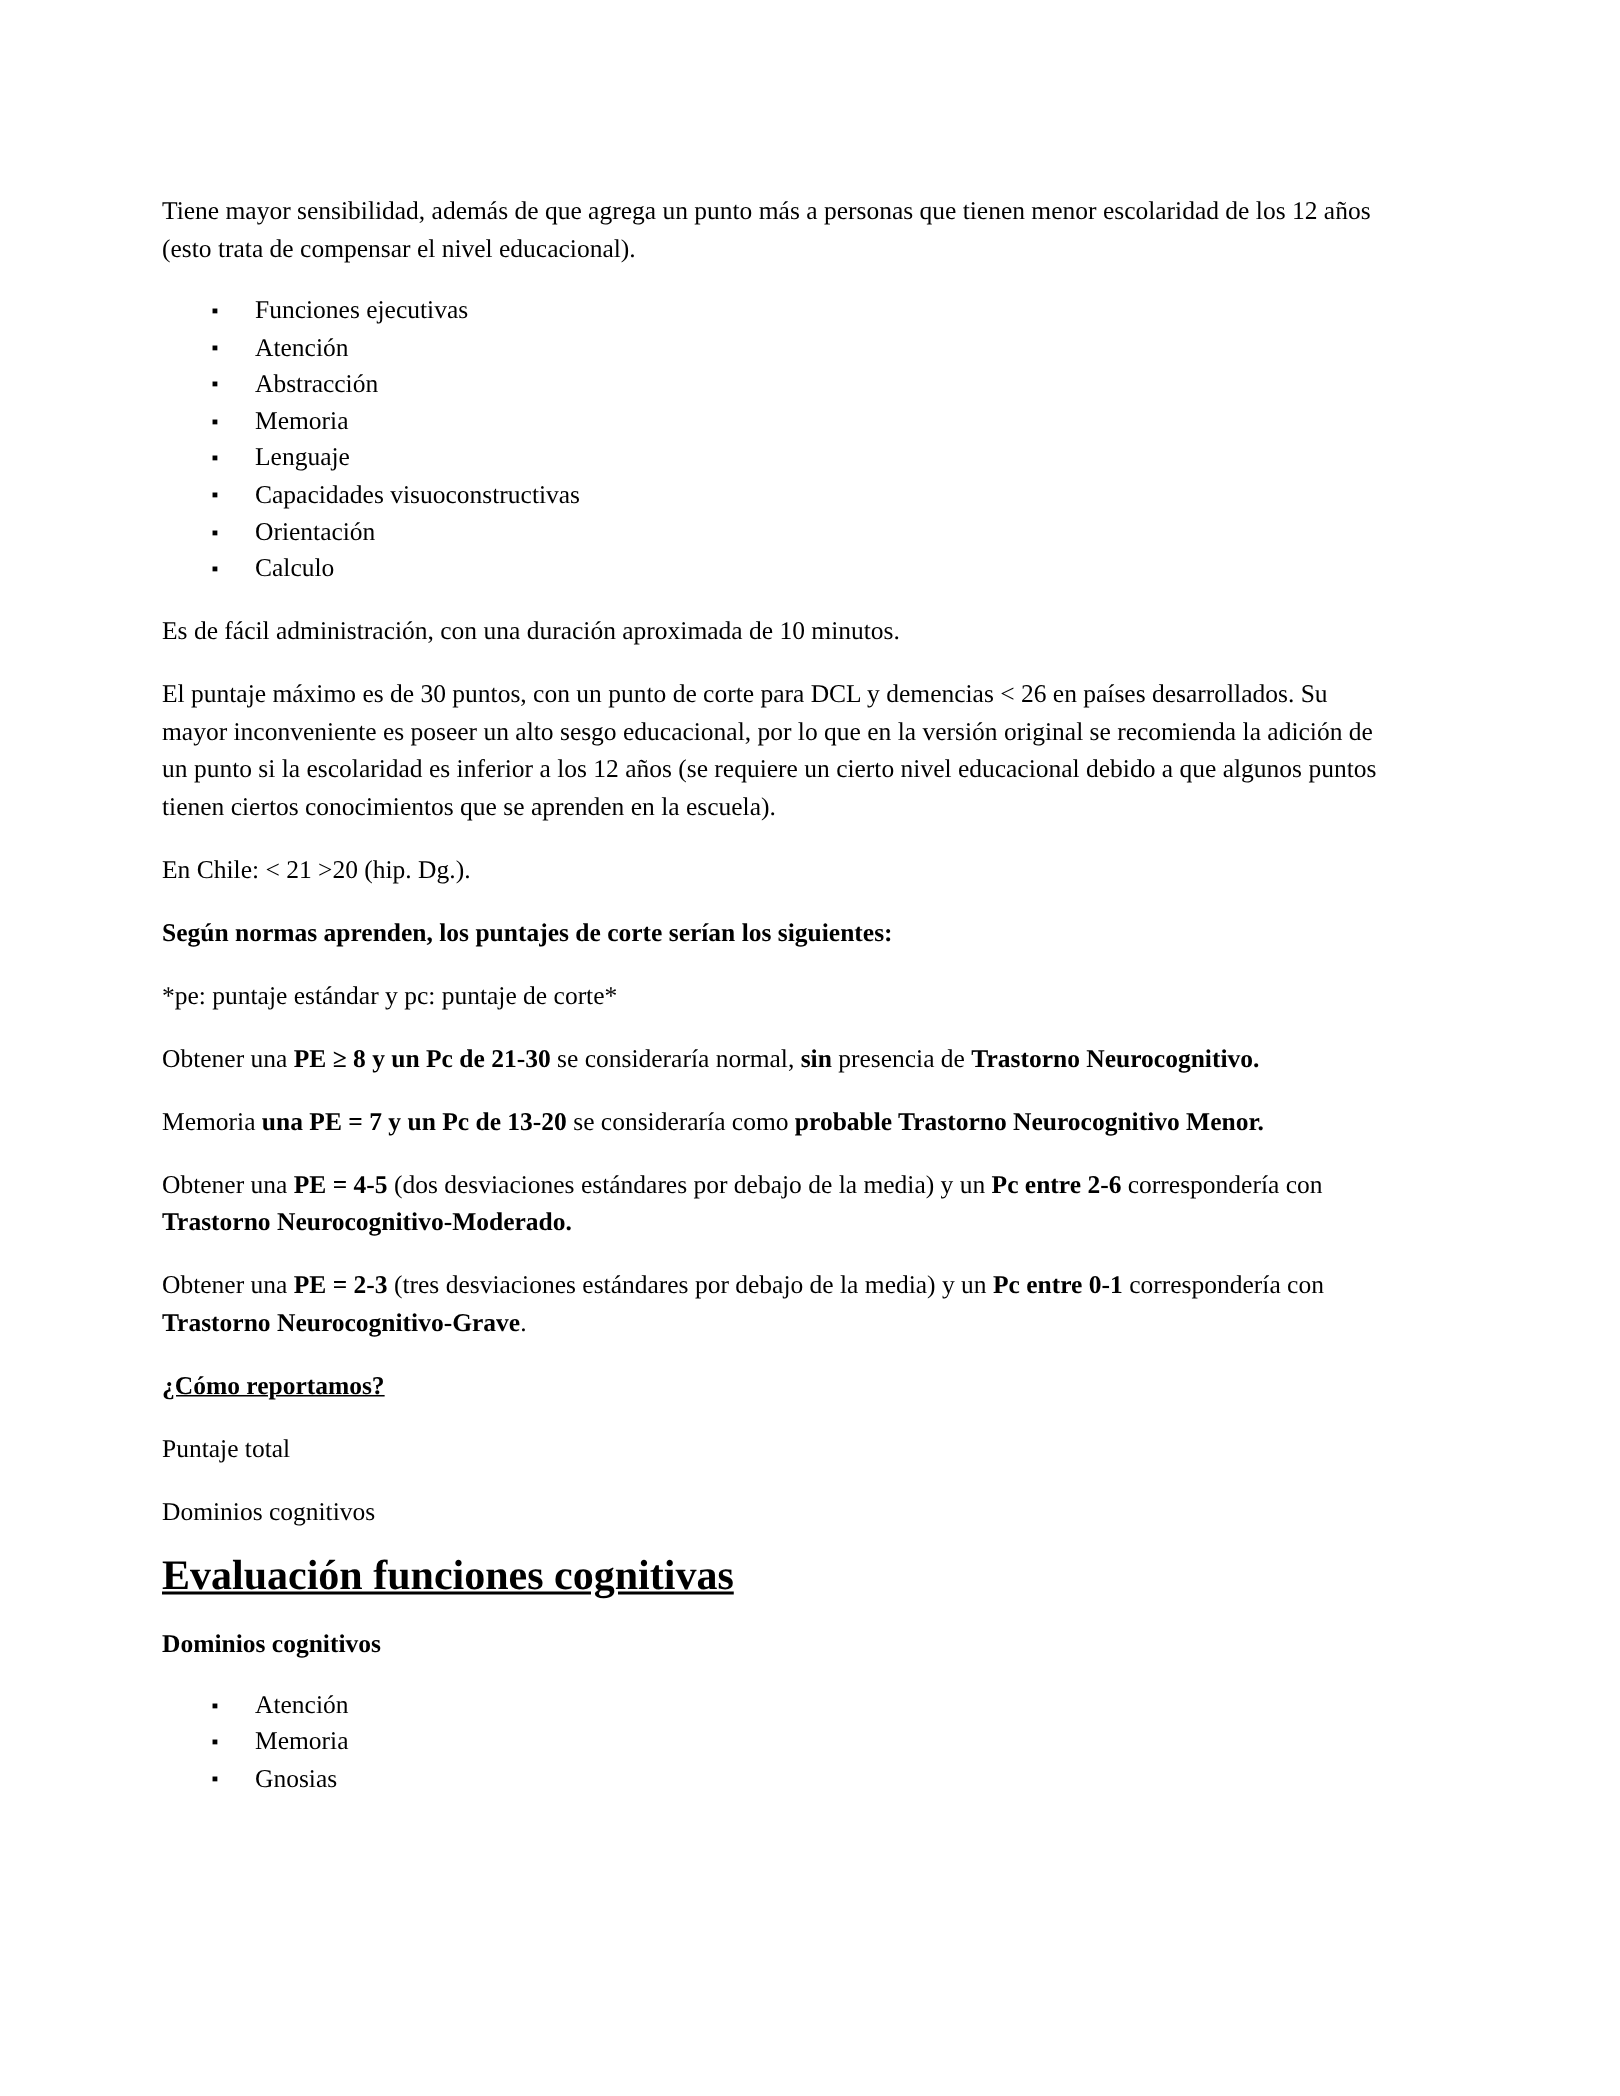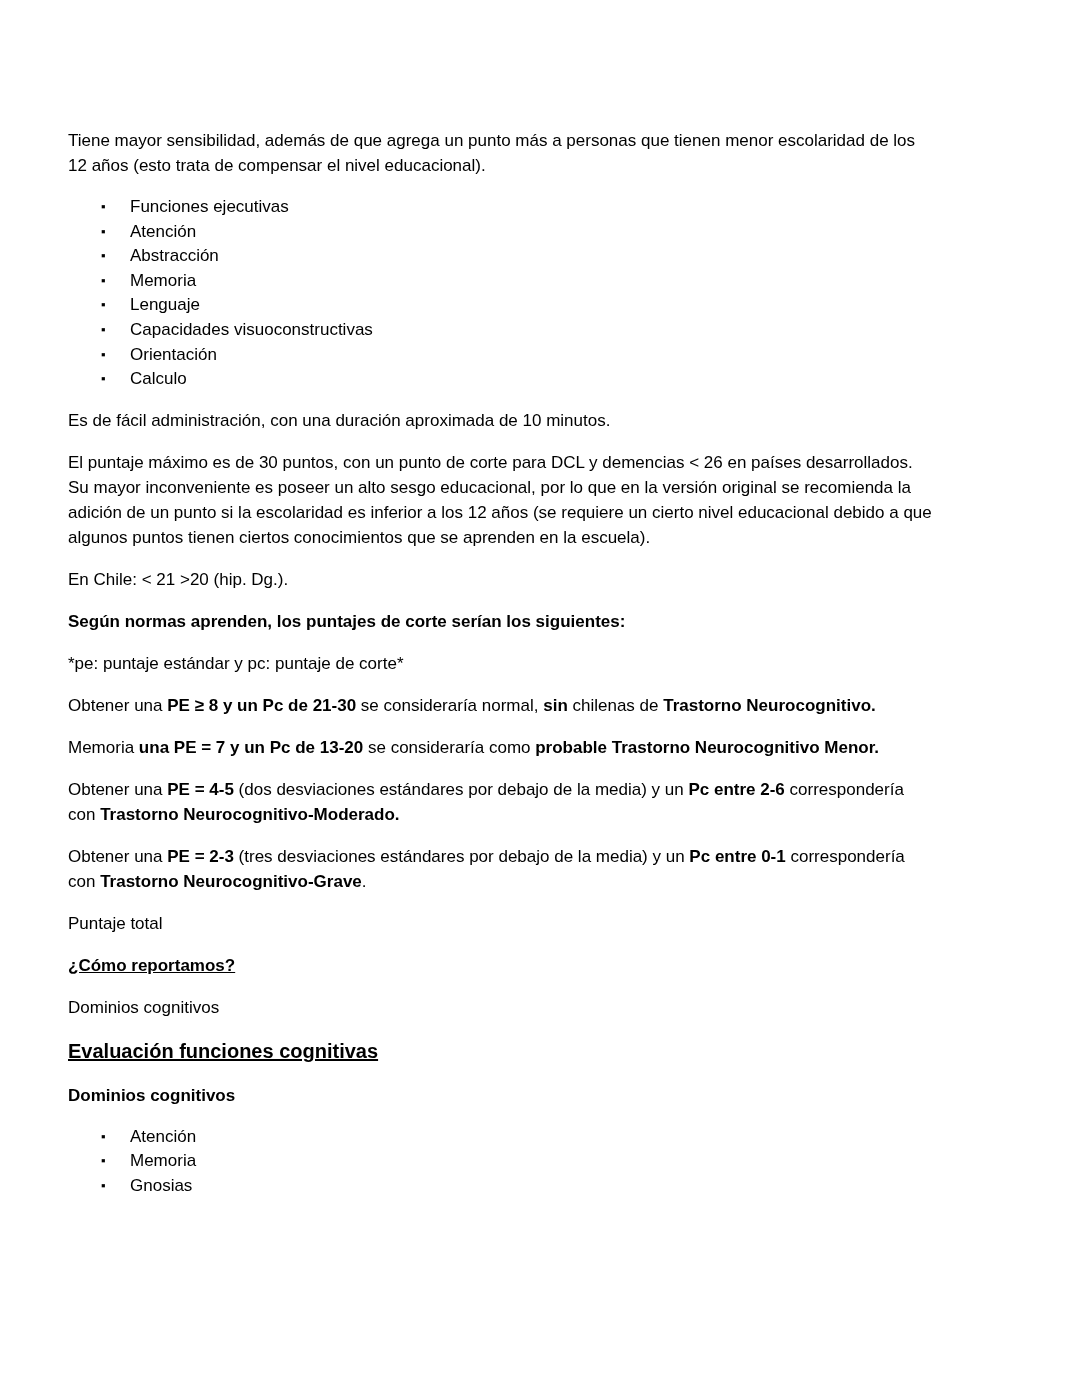--- a/index.html
+++ b/index.html
@@ -6,32 +6,32 @@
     margin: 0;
     padding: 0;
     background: #ffffff;
   }
   .page {
     position: relative;
     width: 1080px;
     height: 1397px;
     box-sizing: border-box;
     background: #ffffff;
-    padding: 128px 148px 60px 68px;
-    font-family: Liberation Sans, sans-serif;
+    padding: 128px 148px 60px 108px;
+    font-family: Liberation Serif, serif;
     font-size: 17px;
     line-height: 25px;
     color: #000000;
     overflow: hidden;
   }
   .page p {
     margin: 0 0 17px 0;
   }
   .page h2 {
-    font-size: 20px;
+    font-size: 28px;
     line-height: 28px;
     margin: 3px 0 18px 0;
     font-weight: normal; 
   }
   .page ul {
     list-style: none;
     margin: 0 0 16px 0;
     padding: 0;
   }
   .page li {
@@ -62,26 +62,26 @@
       <li>Lenguaje</li>
       <li>Capacidades visuoconstructivas</li>
       <li>Orientación</li>
       <li>Calculo</li>
     </ul>
   <p><span>Es de fácil administración, con una duración aproximada de 10 minutos.</span></p>
   <p><span>El puntaje máximo es de 30 puntos, con un punto de corte para DCL y demencias &lt; 26 en países desarrollados. Su mayor inconveniente es poseer un alto sesgo educacional, por lo que en la versión original se recomienda la adición de un punto si la escolaridad es inferior a los 12 años (se requiere un cierto nivel educacional debido a que algunos puntos tienen ciertos conocimientos que se aprenden en la escuela).</span></p>
   <p><span>En Chile: &lt; 21 &gt;20 (hip. Dg.).</span></p>
   <p><b>Según normas aprenden, los puntajes de corte serían los siguientes:</b></p>
   <p><span>*pe: puntaje estándar y pc: puntaje de corte*</span></p>
-  <p><span>Obtener una </span><b>PE ≥ 8 y un Pc de 21-30</b><span> se consideraría normal, </span><b>sin</b><span> chilenas de </span><b>Trastorno Neurocognitivo.</b></p>
+  <p><span>Obtener una </span><b>PE ≥ 8 y un Pc de 21-30</b><span> se consideraría normal, </span><b>sin</b><span> presencia de </span><b>Trastorno Neurocognitivo.</b></p>
   <p><span>Memoria </span><b>una PE = 7 y un Pc de 13-20</b><span> se consideraría como </span><b>probable Trastorno Neurocognitivo Menor.</b></p>
   <p><span>Obtener una </span><b>PE = 4-5</b><span> (dos desviaciones estándares por debajo de la media) y un </span><b>Pc entre 2-6</b><span> correspondería con </span><b>Trastorno Neurocognitivo-Moderado.</b></p>
   <p><span>Obtener una </span><b>PE = 2-3</b><span> (tres desviaciones estándares por debajo de la media) y un </span><b>Pc entre 0-1</b><span> correspondería con </span><b>Trastorno Neurocognitivo-Grave</b><span>.</span></p>
+  <p><b class="u">¿Cómo reportamos?</b></p>
   <p><span>Puntaje total</span></p>
-  <p><b class="u">¿Cómo reportamos?</b></p>
   <p><span>Dominios cognitivos</span></p>
   <h2><b class="u">Evaluación funciones cognitivas</b></h2>
   <p><b>Dominios cognitivos</b></p>
   <ul>
       <li>Atención</li>
       <li>Memoria</li>
       <li>Gnosias</li>
     </ul>
 </div>
 

